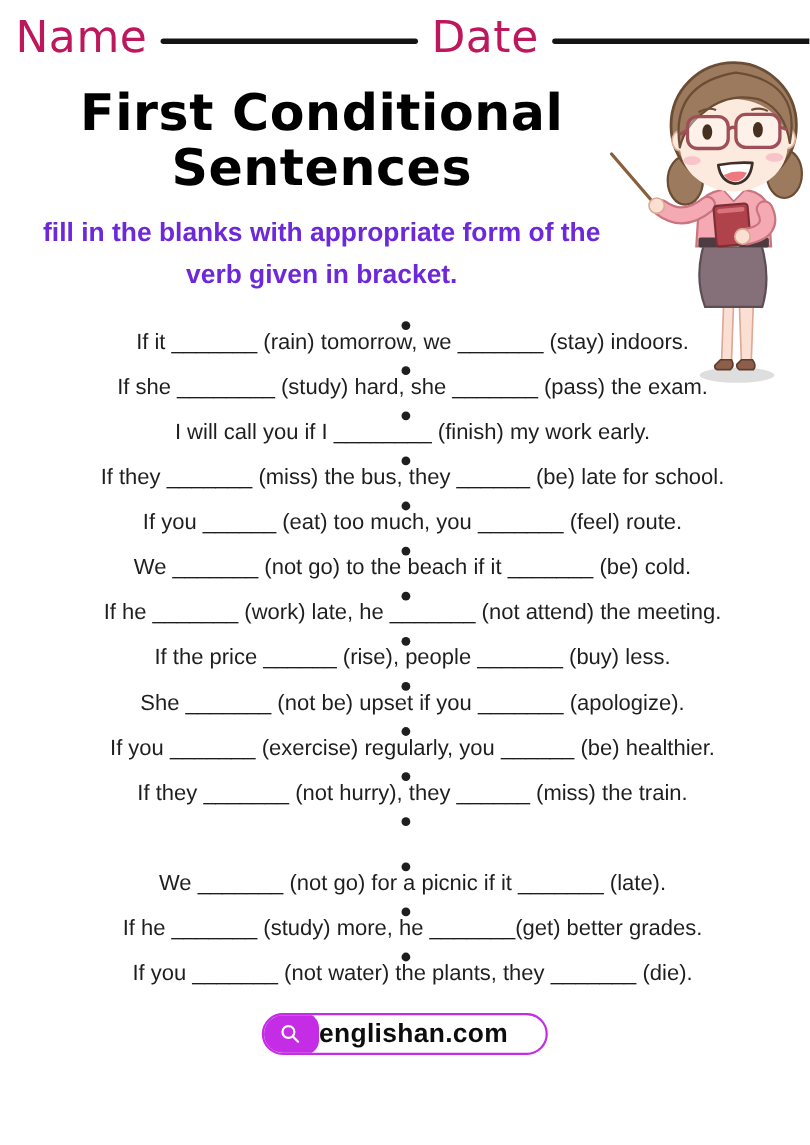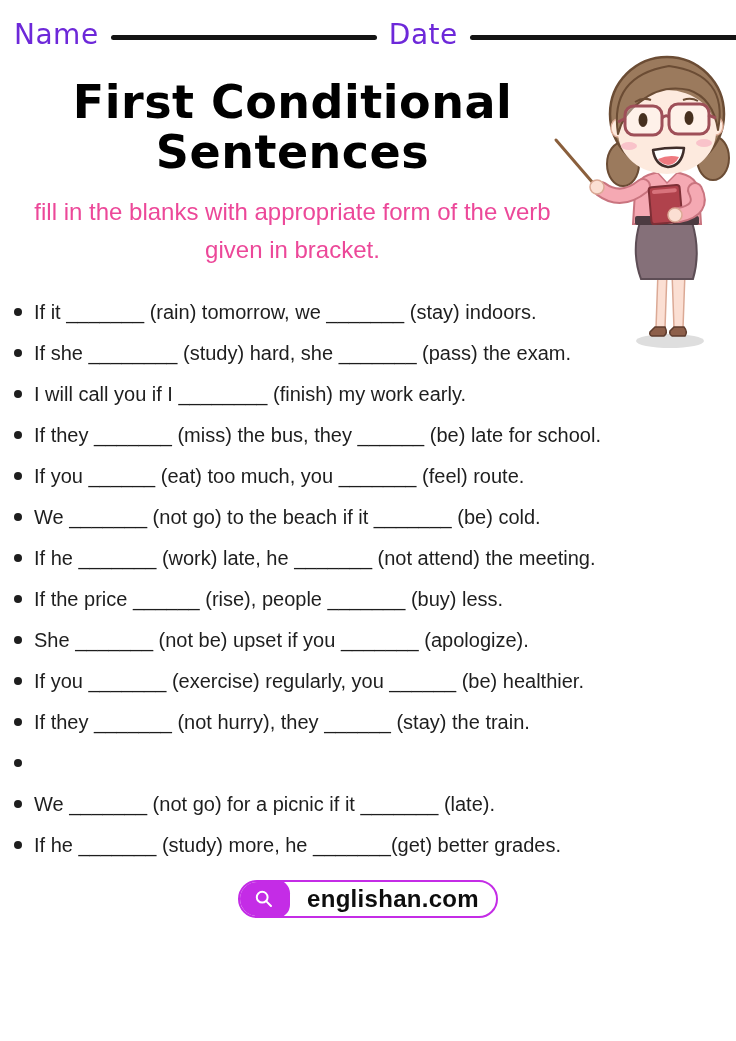--- a/index.html
+++ b/index.html
@@ -14,23 +14,23 @@
 
   
   .header {
     display:flex;
     align-items:center;
     padding:10px 0 0 14px;
     height:58px;
   }
   .hdr-label {
     font-family:"DejaVu Sans", sans-serif;
-    font-size:28px;
+    font-size:40px;
     font-weight:500;
-    color:#6d28d9;
+    color:#be185d;
     letter-spacing:0.5px;
     white-space:nowrap;
   }
   .hdr-rule {
     height:5px;
     background:#141414;
     border-radius:3px;
     flex:1;
     margin:6px 12px 0 12px;
   }
@@ -48,39 +48,40 @@
     color:#000000;
     letter-spacing:0.5px;
   }
 
   
   .instructions {
     width:585px;
     margin:16px auto 0 0;
     padding:0 30px;
     text-align:center;
-    font-weight:normal;
+    font-weight:bold;
     font-size:24px;
     line-height:1.55;
-    color:#ec4899;
+    color:#6d28d9;
   }
 
   
   .sentence-list {
     list-style:none;
     margin-top:24px;
     padding-left:14px;
   }
   .sentence {
     display:flex;
     align-items:center;
     height:41px;
     font-size:20px;
     color:#1e1e1e;
     white-space:nowrap;
+    flex-direction:column;
   }
   .bullet {
     width:8px; height:8px;
     background:#1e1e1e;
     border-radius:50%;
     margin-right:12px;
     flex:0 0 8px;
   }
 
   
@@ -109,21 +110,21 @@
     margin:-2px 0 -2px -2px;
     background:#c42ce6;
     border-radius:20px 14px 14px 20px;
     display:flex;
     align-items:center;
     justify-content:center;
     flex:0 0 52px;
   }
   .footer-site {
     flex:1;
-    text-align:center;
+    text-align:left;
     font-size:24px;
     font-weight:bold;
     color:#0d0d0d;
     letter-spacing:0.3px;
   }
 </style>
 </head>
 <body>
 
 <div class="header">
@@ -188,38 +189,42 @@
     </li>
 
     <li class="sentence">
       <span class="bullet"></span>
       <span>If you _______ (exercise) regularly, you ______ (be) healthier.</span>
     </li>
 
 
     <li class="sentence">
       <span class="bullet"></span>
-      <span>If they _______ (not hurry), they ______ (stay) the train.</span>
+      <span>If they _______ (not hurry), they ______ (miss) the train.</span>
     </li>
 
 
     <li class="sentence">
       <span class="bullet"></span>
     </li>
 
     <li class="sentence">
       <span class="bullet"></span>
       <span>We _______ (not go) for a picnic if it _______ (late).</span>
     </li>
 
     <li class="sentence">
       <span class="bullet"></span>
       <span>If he _______ (study) more, he _______(get) better grades.</span>
     </li>
 
+    <li class="sentence">
+      <span class="bullet"></span>
+      <span>If you _______ (not water) the plants, they _______ (die).</span>
+    </li>
   </ul>
 
 <svg class="teacher" viewBox="0 0 193 300" width="193" height="300" aria-hidden="true">
 
   <ellipse cx="127" cy="289" rx="34" ry="7" fill="#dedede"></ellipse>
 
   <line x1="13" y1="88" x2="56" y2="138" stroke="#8a5f3c" stroke-width="3" stroke-linecap="round"></line>
 
   <path d="M115 220 L113 276 L122 276 L124 220 Z" fill="#fbdfd3" stroke="#dba995" stroke-width="1.5"></path>
   <path d="M129 220 L131 276 L140 276 L142 220 Z" fill="#fbdfd3" stroke="#dba995" stroke-width="1.5"></path>

